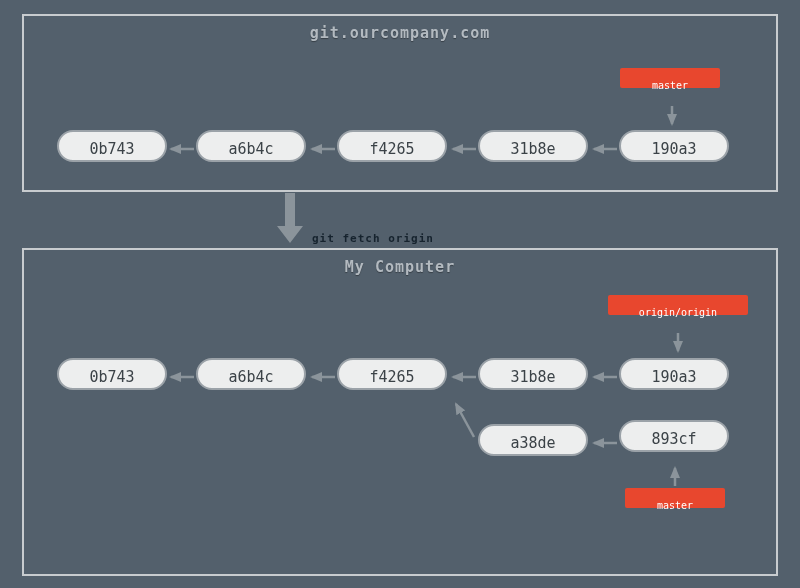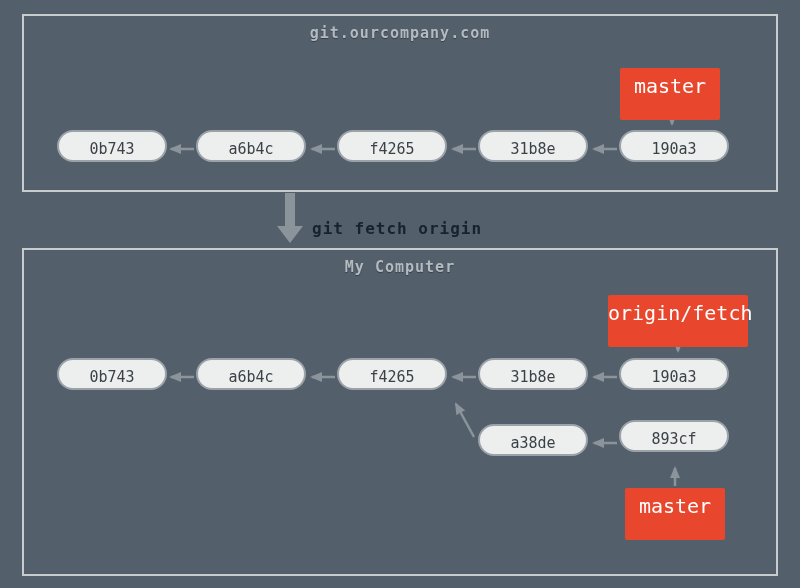--- a/index.html
+++ b/index.html
@@ -61,33 +61,33 @@
     background:var(--commit-fill);
     border:2px solid var(--commit-border);
     border-radius:19px;
     text-align:center;
     line-height:34px;
     font-size:15px;
     color:var(--commit-text);
   }
   .branch-label{
     position:absolute;
-    height:52px;
+    height:20px;
     box-sizing:border-box;
     background:var(--branch-fill);
     color:var(--branch-text);
     text-align:center;
     line-height:36px;
-    font-size:20px;
+    font-size:10px;
     border-radius:2px;
   }
   .command-label{
     position:absolute;
-    left:312px;top:219px;
-    font-size:16px;
+    left:312px;top:232px;
+    font-size:11px;
     font-weight:bold;
     color:var(--command-text);
     letter-spacing:1px;
   }
 </style>
 </head>
 <body>
 
 <div class="canvas">
 
@@ -132,21 +132,21 @@
   <div class="branch-label" style="left:620px;top:68px;width:100px;">master</div>
 
   <div class="commit" style="left:57px;top:130px;">0b743</div>
   <div class="commit" style="left:196px;top:130px;">a6b4c</div>
   <div class="commit" style="left:337px;top:130px;">f4265</div>
   <div class="commit" style="left:478px;top:130px;">31b8e</div>
   <div class="commit" style="left:619px;top:130px;">190a3</div>
 
   <div class="command-label">git fetch origin</div>
 
-  <div class="branch-label" style="left:608px;top:295px;width:140px;">origin/fetch</div>
+  <div class="branch-label" style="left:608px;top:295px;width:140px;">origin/origin</div>
 
   <div class="commit" style="left:57px;top:358px;">0b743</div>
   <div class="commit" style="left:196px;top:358px;">a6b4c</div>
   <div class="commit" style="left:337px;top:358px;">f4265</div>
   <div class="commit" style="left:478px;top:358px;">31b8e</div>
   <div class="commit" style="left:619px;top:358px;">190a3</div>
 
   <div class="commit" style="left:478px;top:424px;">a38de</div>
   <div class="commit" style="left:619px;top:420px;">893cf</div>
 

